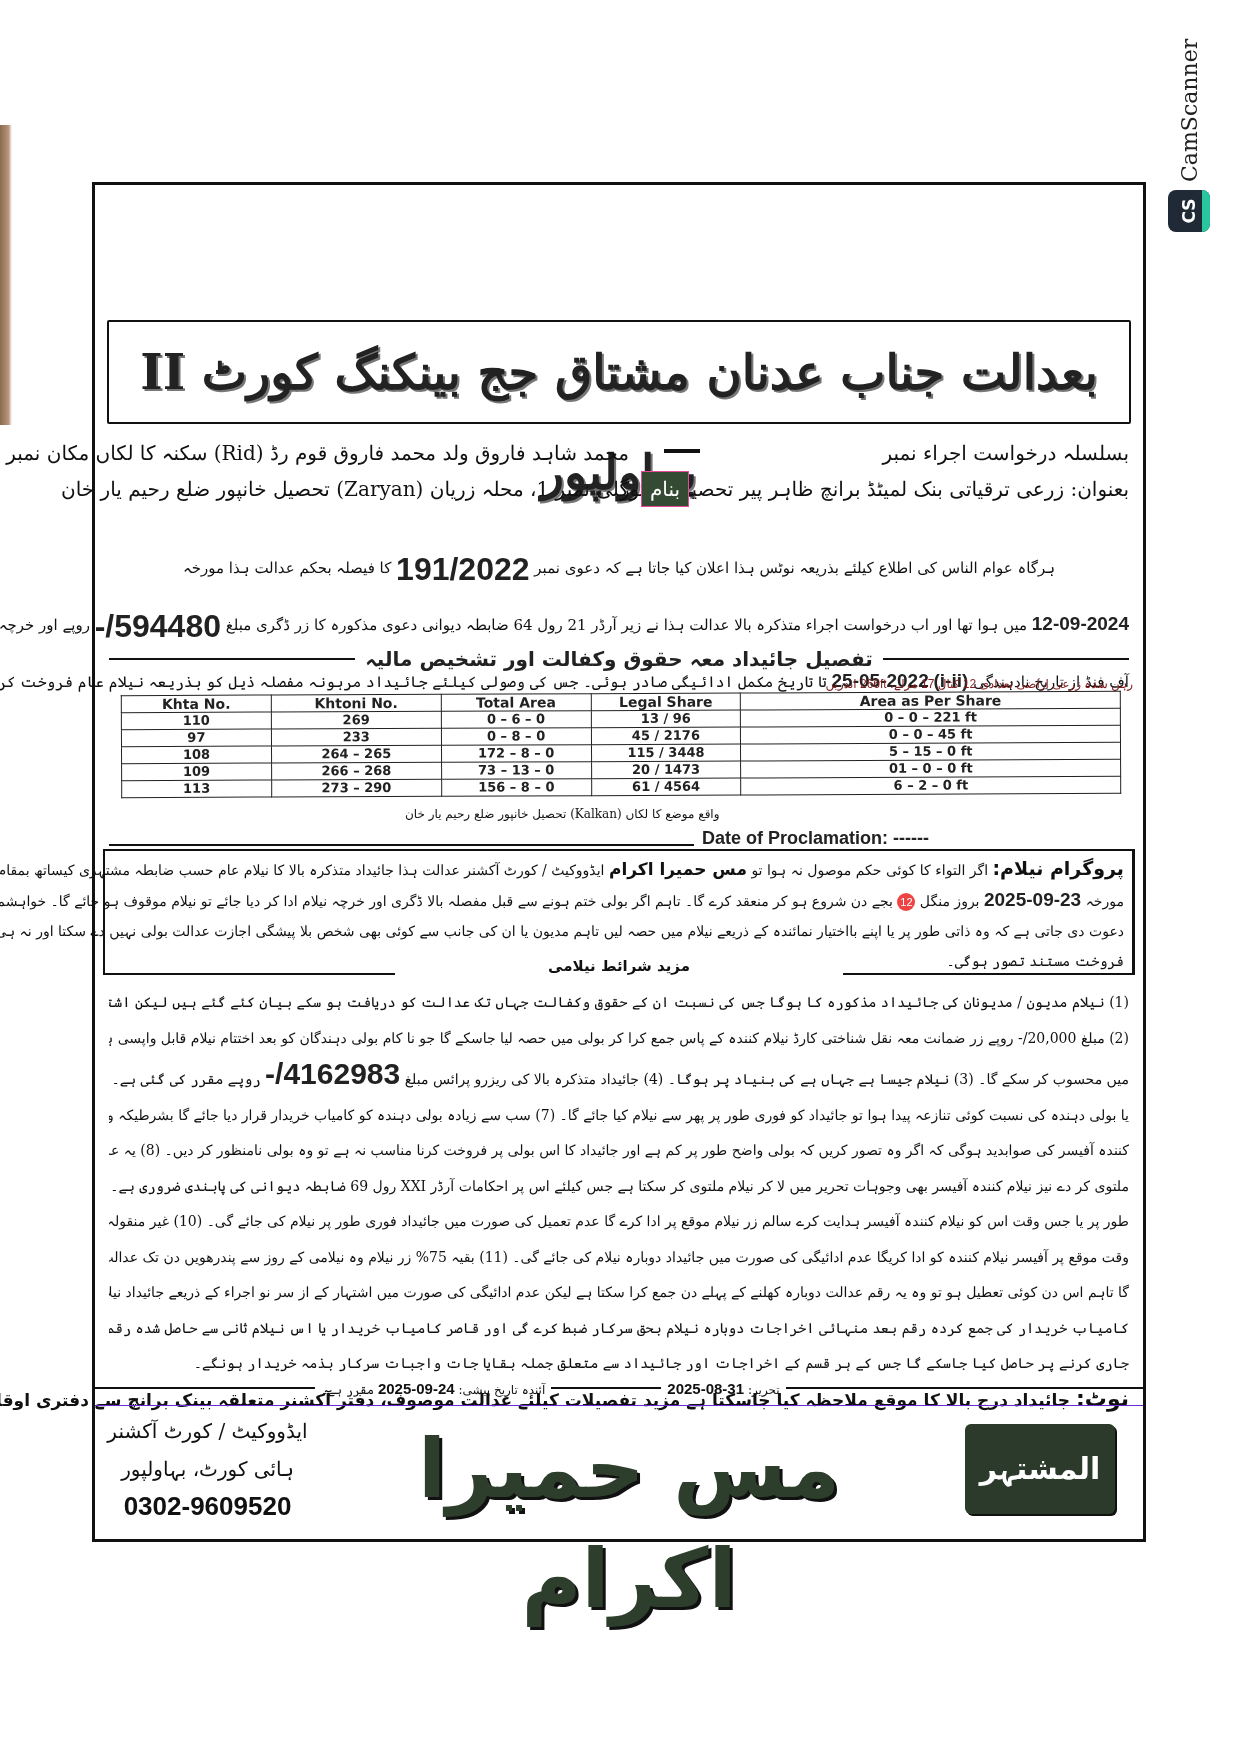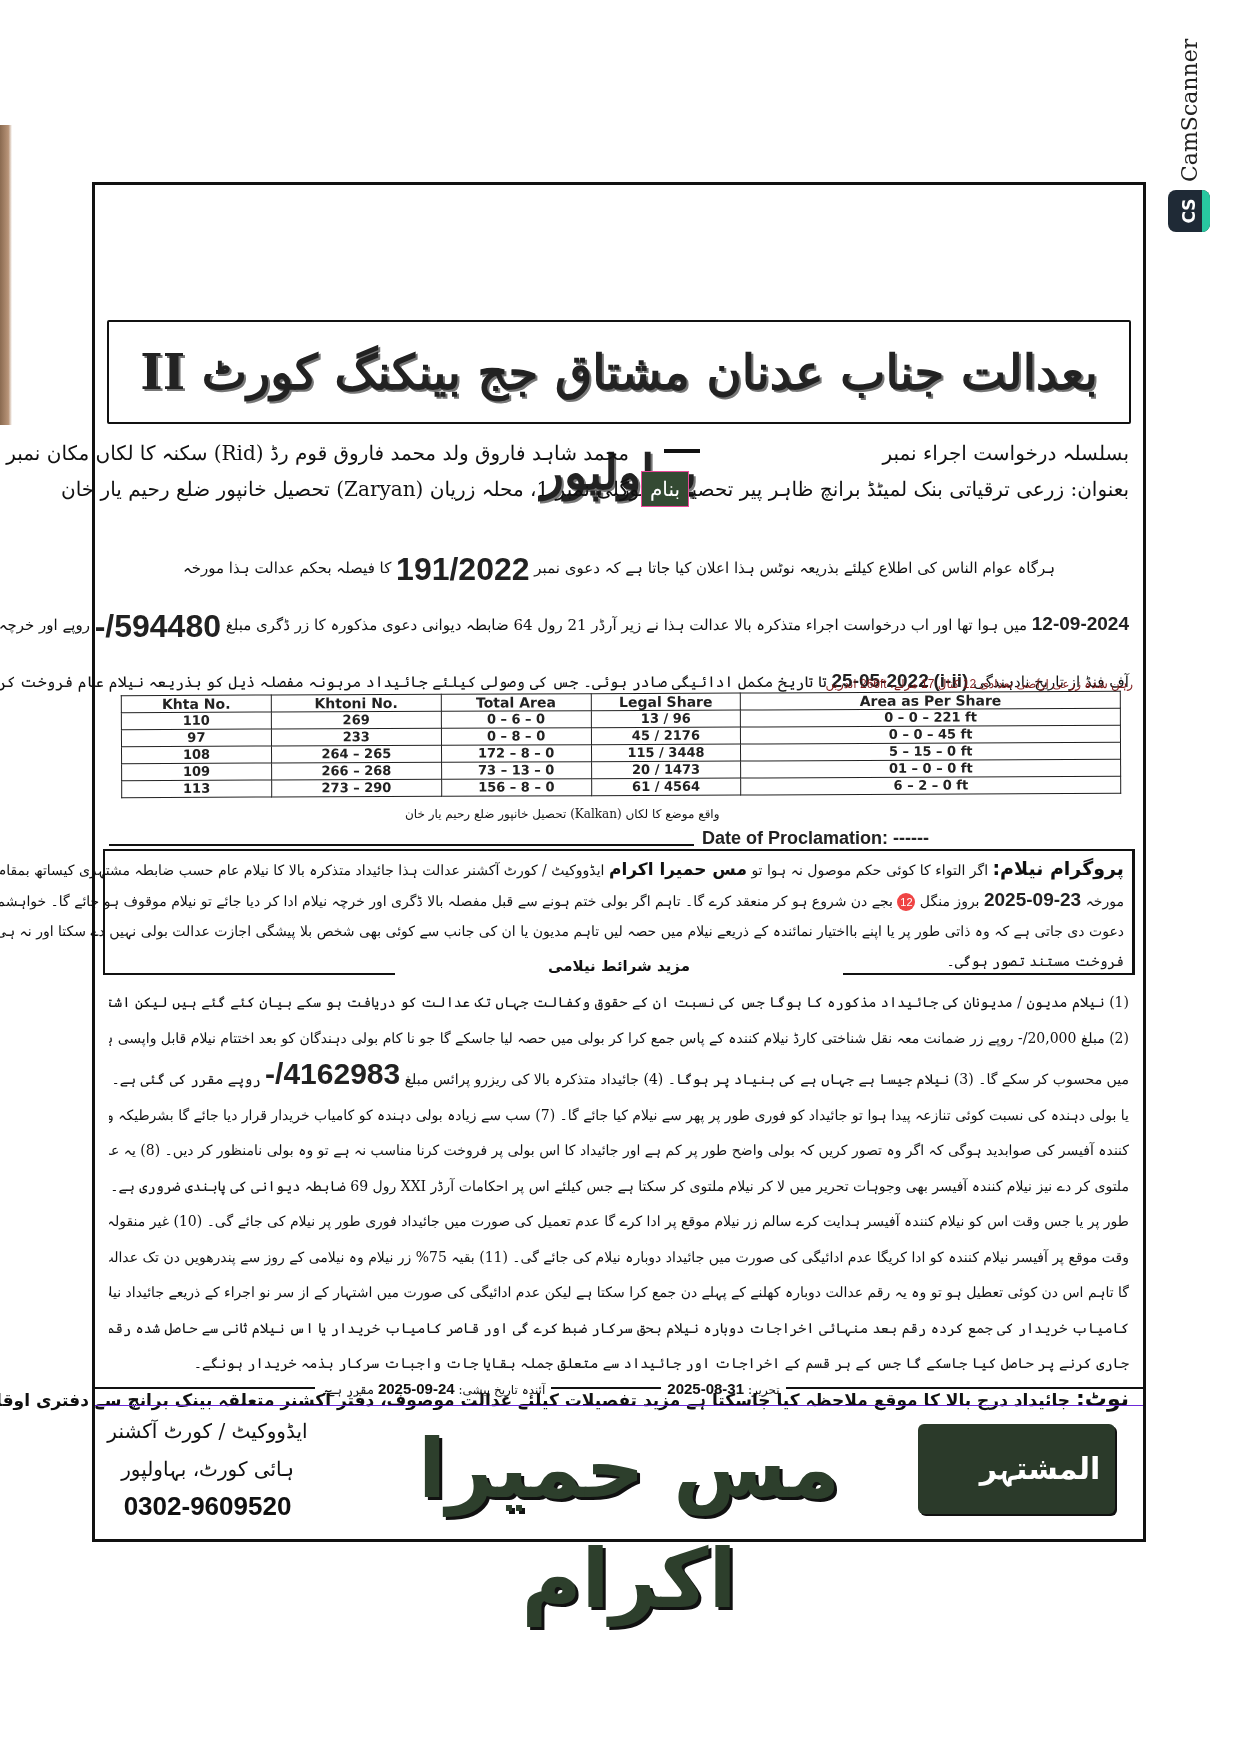--- a/index.html
+++ b/index.html
@@ -173,21 +173,21 @@
   .auctioneer-name {
     position: absolute; left: 230px; right: 210px; top: 8px; height: 110px;
     text-align: center; font-size: 82px; line-height: 110px; font-weight: bold;
     color: #2d3f2c; text-shadow: 3px 3px 0 #111;
     font-family: "DejaVu Sans", sans-serif;
   }
   .mushtahar {
     position: absolute; right: 28px; top: 18px; width: 150px; height: 90px;
     background: #2b3a2a; border-radius: 6px; color: #fff;
     font-size: 30px; font-weight: bold; text-align: center; line-height: 90px;
-    font-family: "DejaVu Sans", sans-serif; box-shadow: 2px 2px 0 #111; padding-left: 47px;
+    font-family: "DejaVu Sans", sans-serif; box-shadow: 2px 2px 0 #111;
   }
 </style>
 </head>
 <body>
 
 <div class="paper-edge"></div>
 
 <div class="cam">
   <div class="cam-text">CamScanner</div>
   <div class="cam-logo">
@@ -226,20 +226,25 @@
       <span>روپے اور خرچہ مقدمہ و مروجہ کاسٹ</span>
     </div>
     <div class="notice-line">
       <span>آف فنڈ از تاریخ نادہندگی</span>
       <span class="mid-num">(i-ii)</span>
       <span class="mid-num">25-05-2022</span>
       <span>تا تاریخ مکمل ادائیگی صادر ہوئی۔ جس کی وصولی کیلئے جائیداد مرہونہ مفصلہ ذیل کو بذریعہ نیلام عام فروخت کرنے کا حکم صادر کیا ہے۔</span>
     </div>
   </div>
 
+  <div class="section-head">
+    <div class="rule"></div>
+    <div class="section-title rtl">تفصیل جائیداد معہ حقوق وکفالت اور تشخیص مالیہ</div>
+    <div class="rule"></div>
+  </div>
   <div class="mortgage-note rtl">رہن شدہ زرعی اراضی تعدادی 12 کنال 17 مرلے، 266ft اندریں</div>
 
   <table class="prop-table">
     <thead>
       <tr>
         <th style="width:15%">Khta No.</th>
         <th style="width:17%">Khtoni No.</th>
         <th style="width:15%">Total Area</th>
         <th style="width:15%">Legal Share</th>
         <th style="width:38%">Area as Per Share</th>

